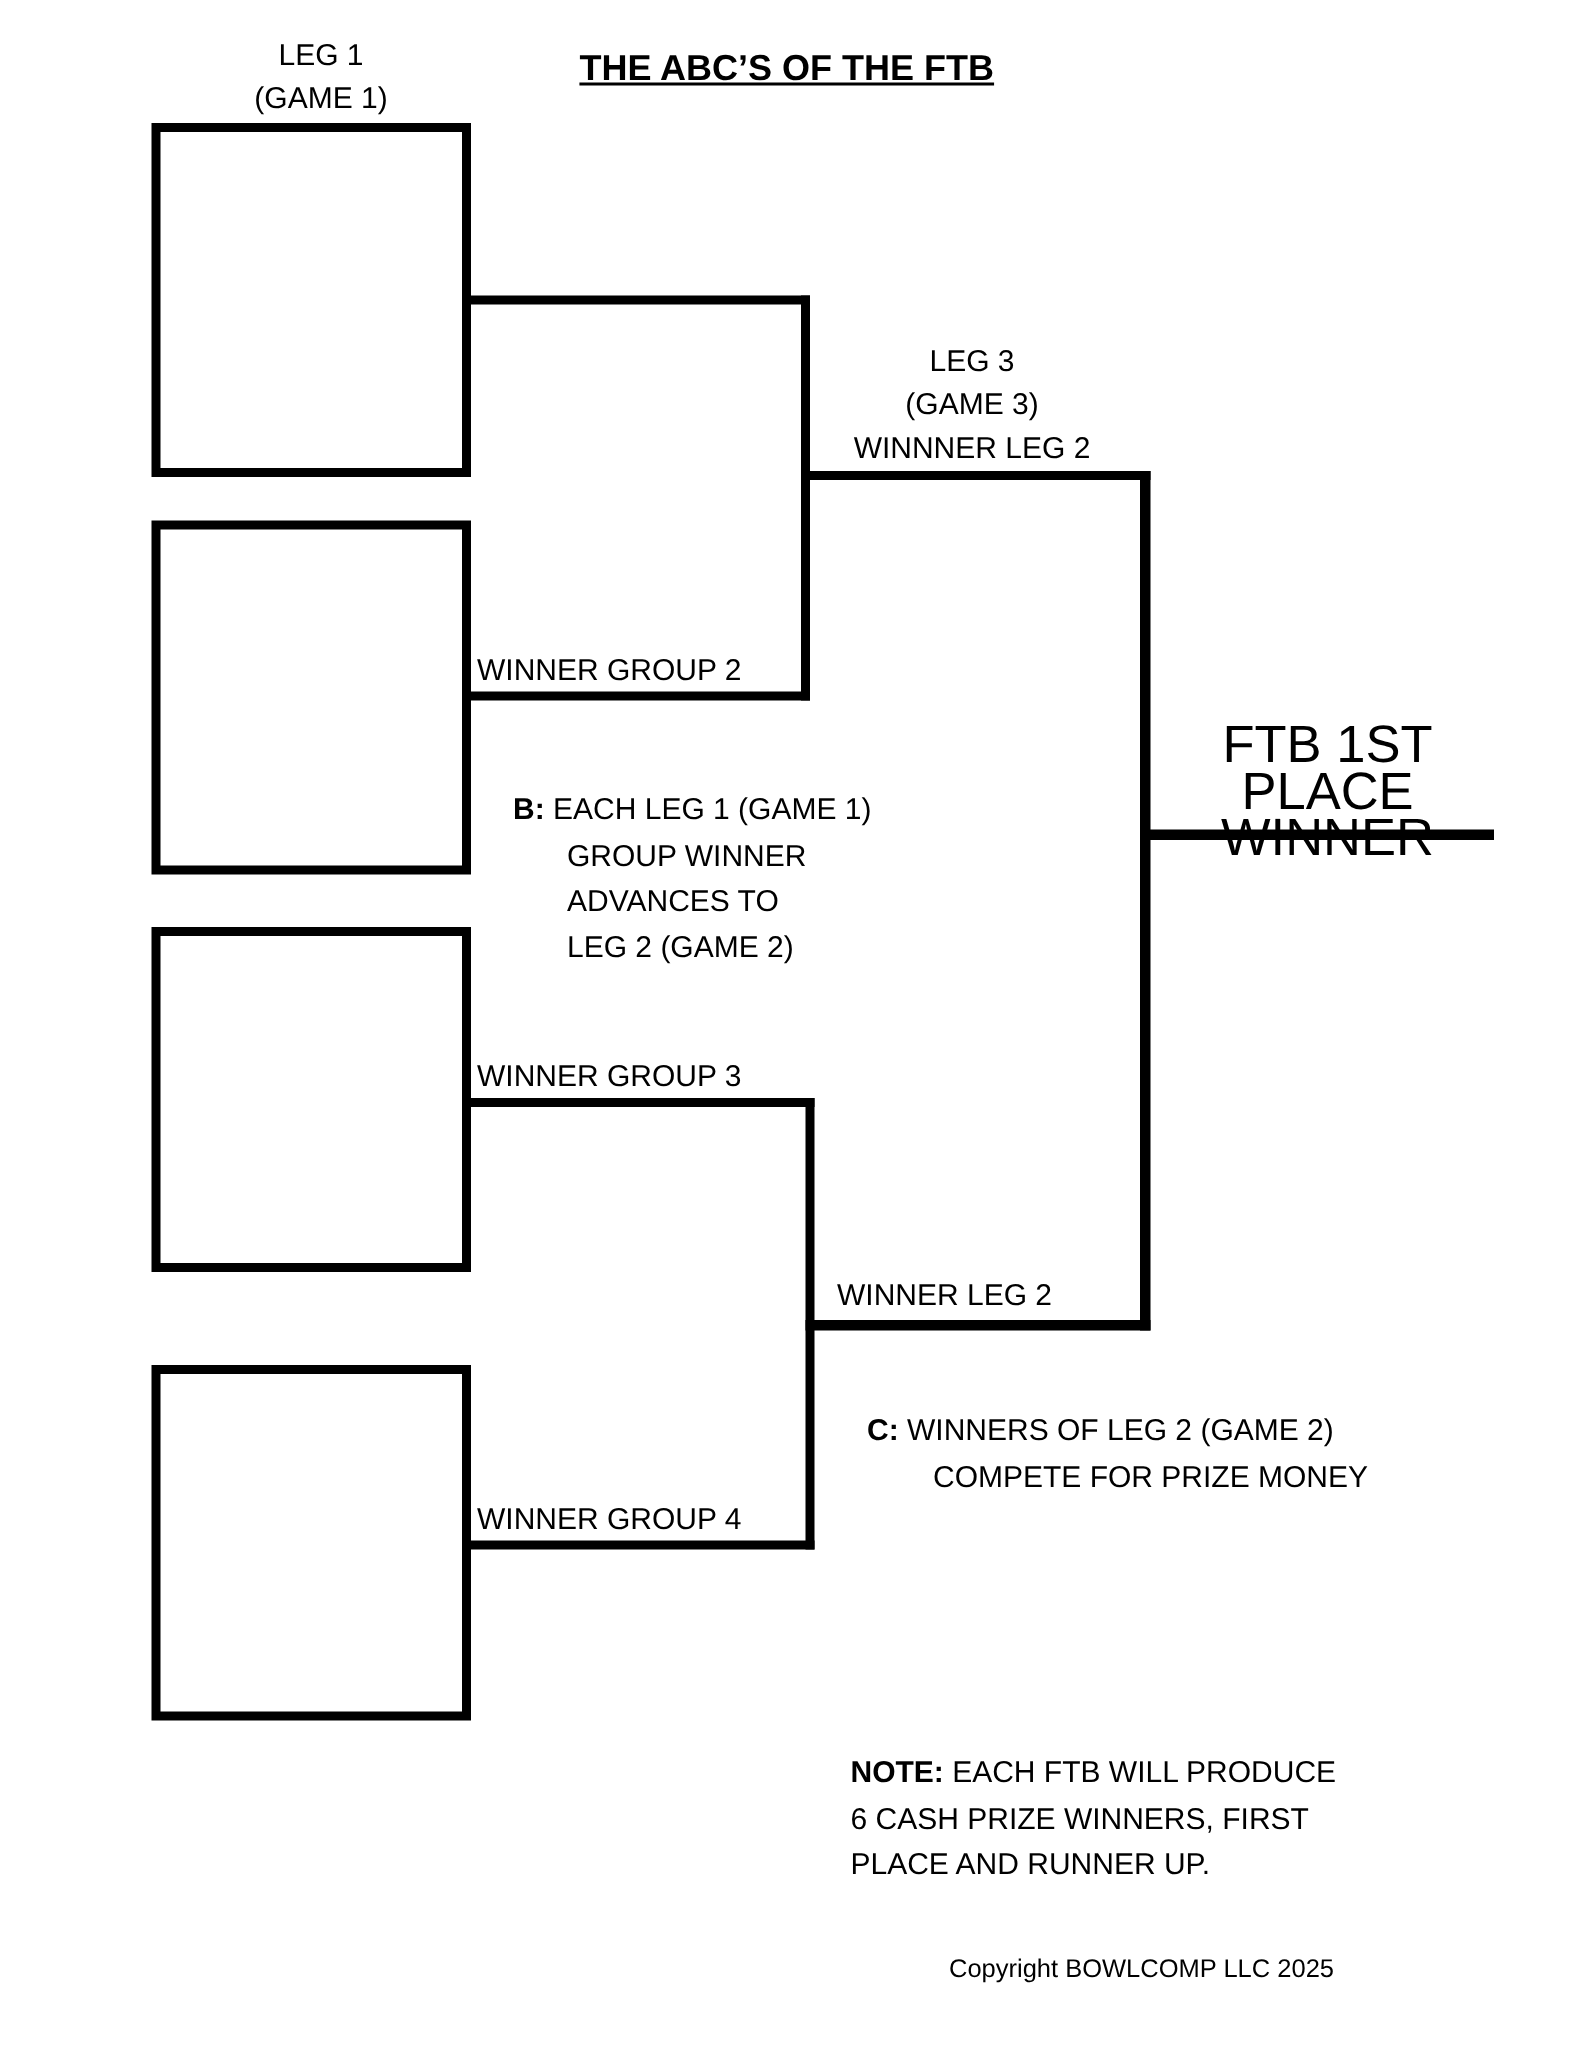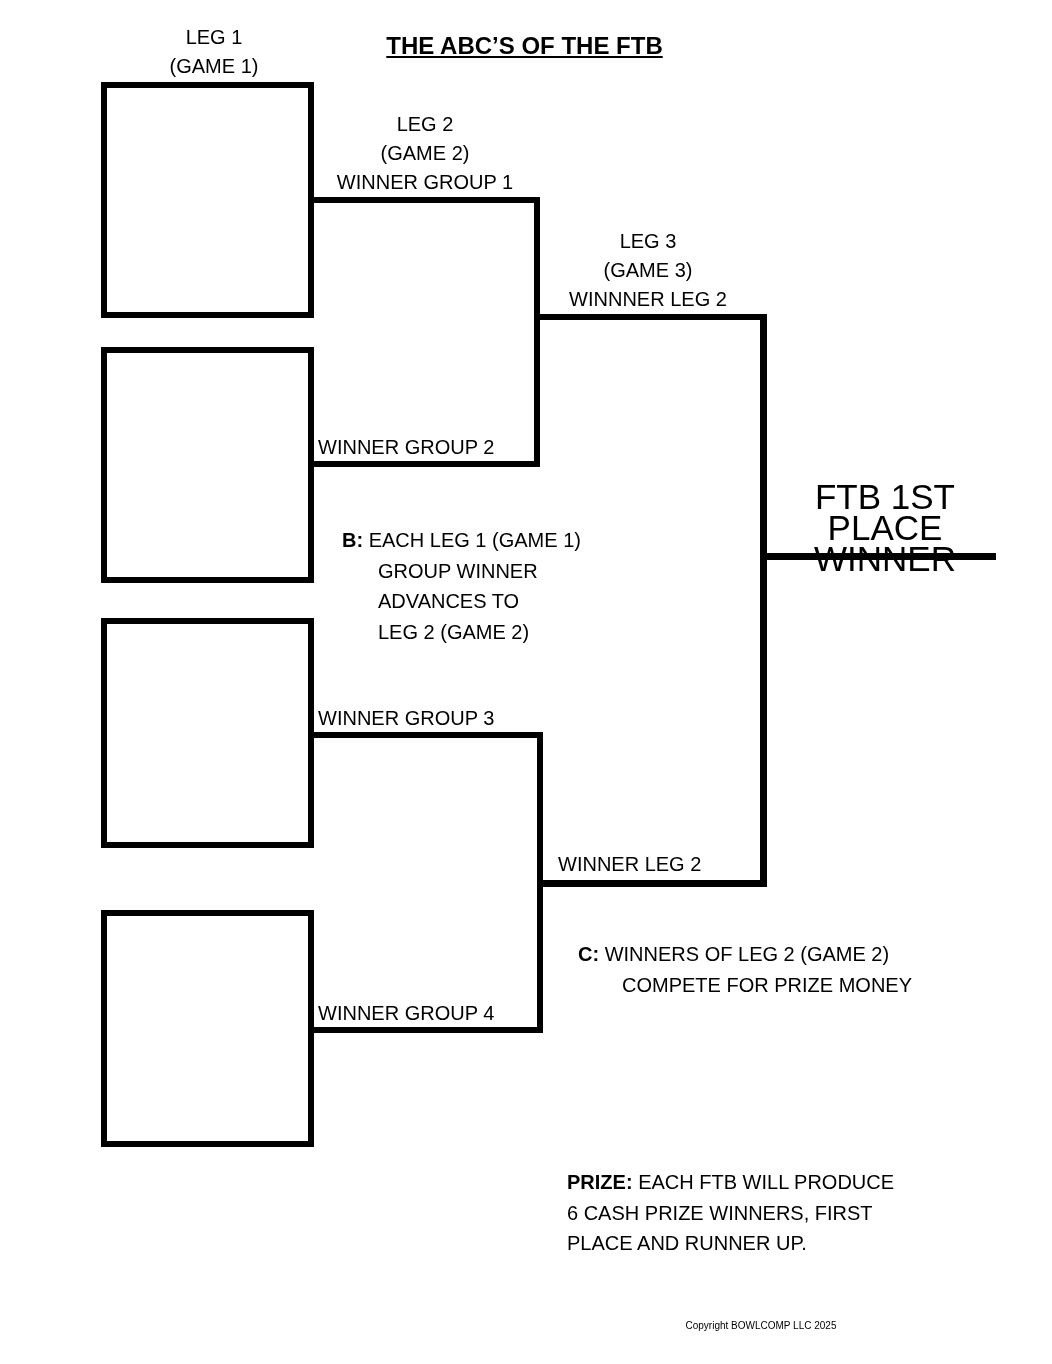--- a/index.html
+++ b/index.html
@@ -32,35 +32,32 @@
   .pre { white-space: pre-line; }
   .center { text-align: center; }
   .bold { font-weight: bold; }
   .title { font-weight: bold; font-size: 24px; }
   .champion { font-size: 35px; line-height: 31px; }
   .note { line-height: 30.5px; white-space: normal; }
   .note .pre { white-space: pre-line; }
   .hang36 { padding-left: 36px; text-indent: -36px; }
   .hang44 { padding-left: 44px; text-indent: -44px; }
   .hang32 { padding-left: 32px; text-indent: -32px; }
-  .copyright { font-size: 10px; line-height: 19px; margin-top: 13px; }
+  .copyright { font-size: 17px; line-height: 19px; }
 </style>
 </head>
 <body>
 
 <div class="page">
 
   <div class="label center pre" style="left:103px; top:23px; width:222px;">LEG 1
 (GAME 1)</div>
 
   <div class="label center title" style="left:332px; top:31px; width:385px;text-decoration:underline;">THE ABC’S OF THE FTB</div>
 
-  <div class="label center pre" style="left:295px; top:110px; width:260px;">LEG 2
-(GAME 2)
-WINNER GROUP 1</div>
 
   <div class="label center pre" style="left:528px; top:227px; width:240px;">LEG 3
 (GAME 3)
 WINNNER LEG 2</div>
 
   <div class="box" style="left:101px; top:82px;  width:213px; height:236px;"></div>
   <div class="box" style="left:101px; top:347px; width:213px; height:236px;"></div>
   <div class="box" style="left:101px; top:618px; width:213px; height:230px;"></div>
   <div class="box" style="left:101px; top:910px; width:213px; height:237px;"></div>
 
@@ -87,19 +84,19 @@
 
   <div class="label note hang36" style="left:342px; top:525px; width:340px;"><span class="bold">B:</span> <span class="pre">EACH LEG 1 (GAME 1)
 GROUP WINNER
 ADVANCES TO
 LEG 2 (GAME 2)</span></div>
 
   <div class="label note hang44" style="left:578px; top:939px; width:430px;"><span class="bold">C:</span> <span class="pre">WINNERS OF LEG 2 (GAME 2)
 COMPETE FOR PRIZE MONEY</span></div>
 
 
-  <div class="label note" style="left:567px; top:1167px; width:440px;"><span class="bold">PRIZE:</span> <span class="pre">EACH FTB WILL PRODUCE
+  <div class="label note" style="left:567px; top:1167px; width:440px;"><span class="bold">NOTE:</span> <span class="pre">EACH FTB WILL PRODUCE
 6 CASH PRIZE WINNERS, FIRST
 PLACE AND RUNNER UP.</span></div>
 
   <div class="label center copyright" style="left:600px; top:1303px; width:322px;">Copyright BOWLCOMP LLC 2025</div>
 
 </div>
 
 </body></html>

